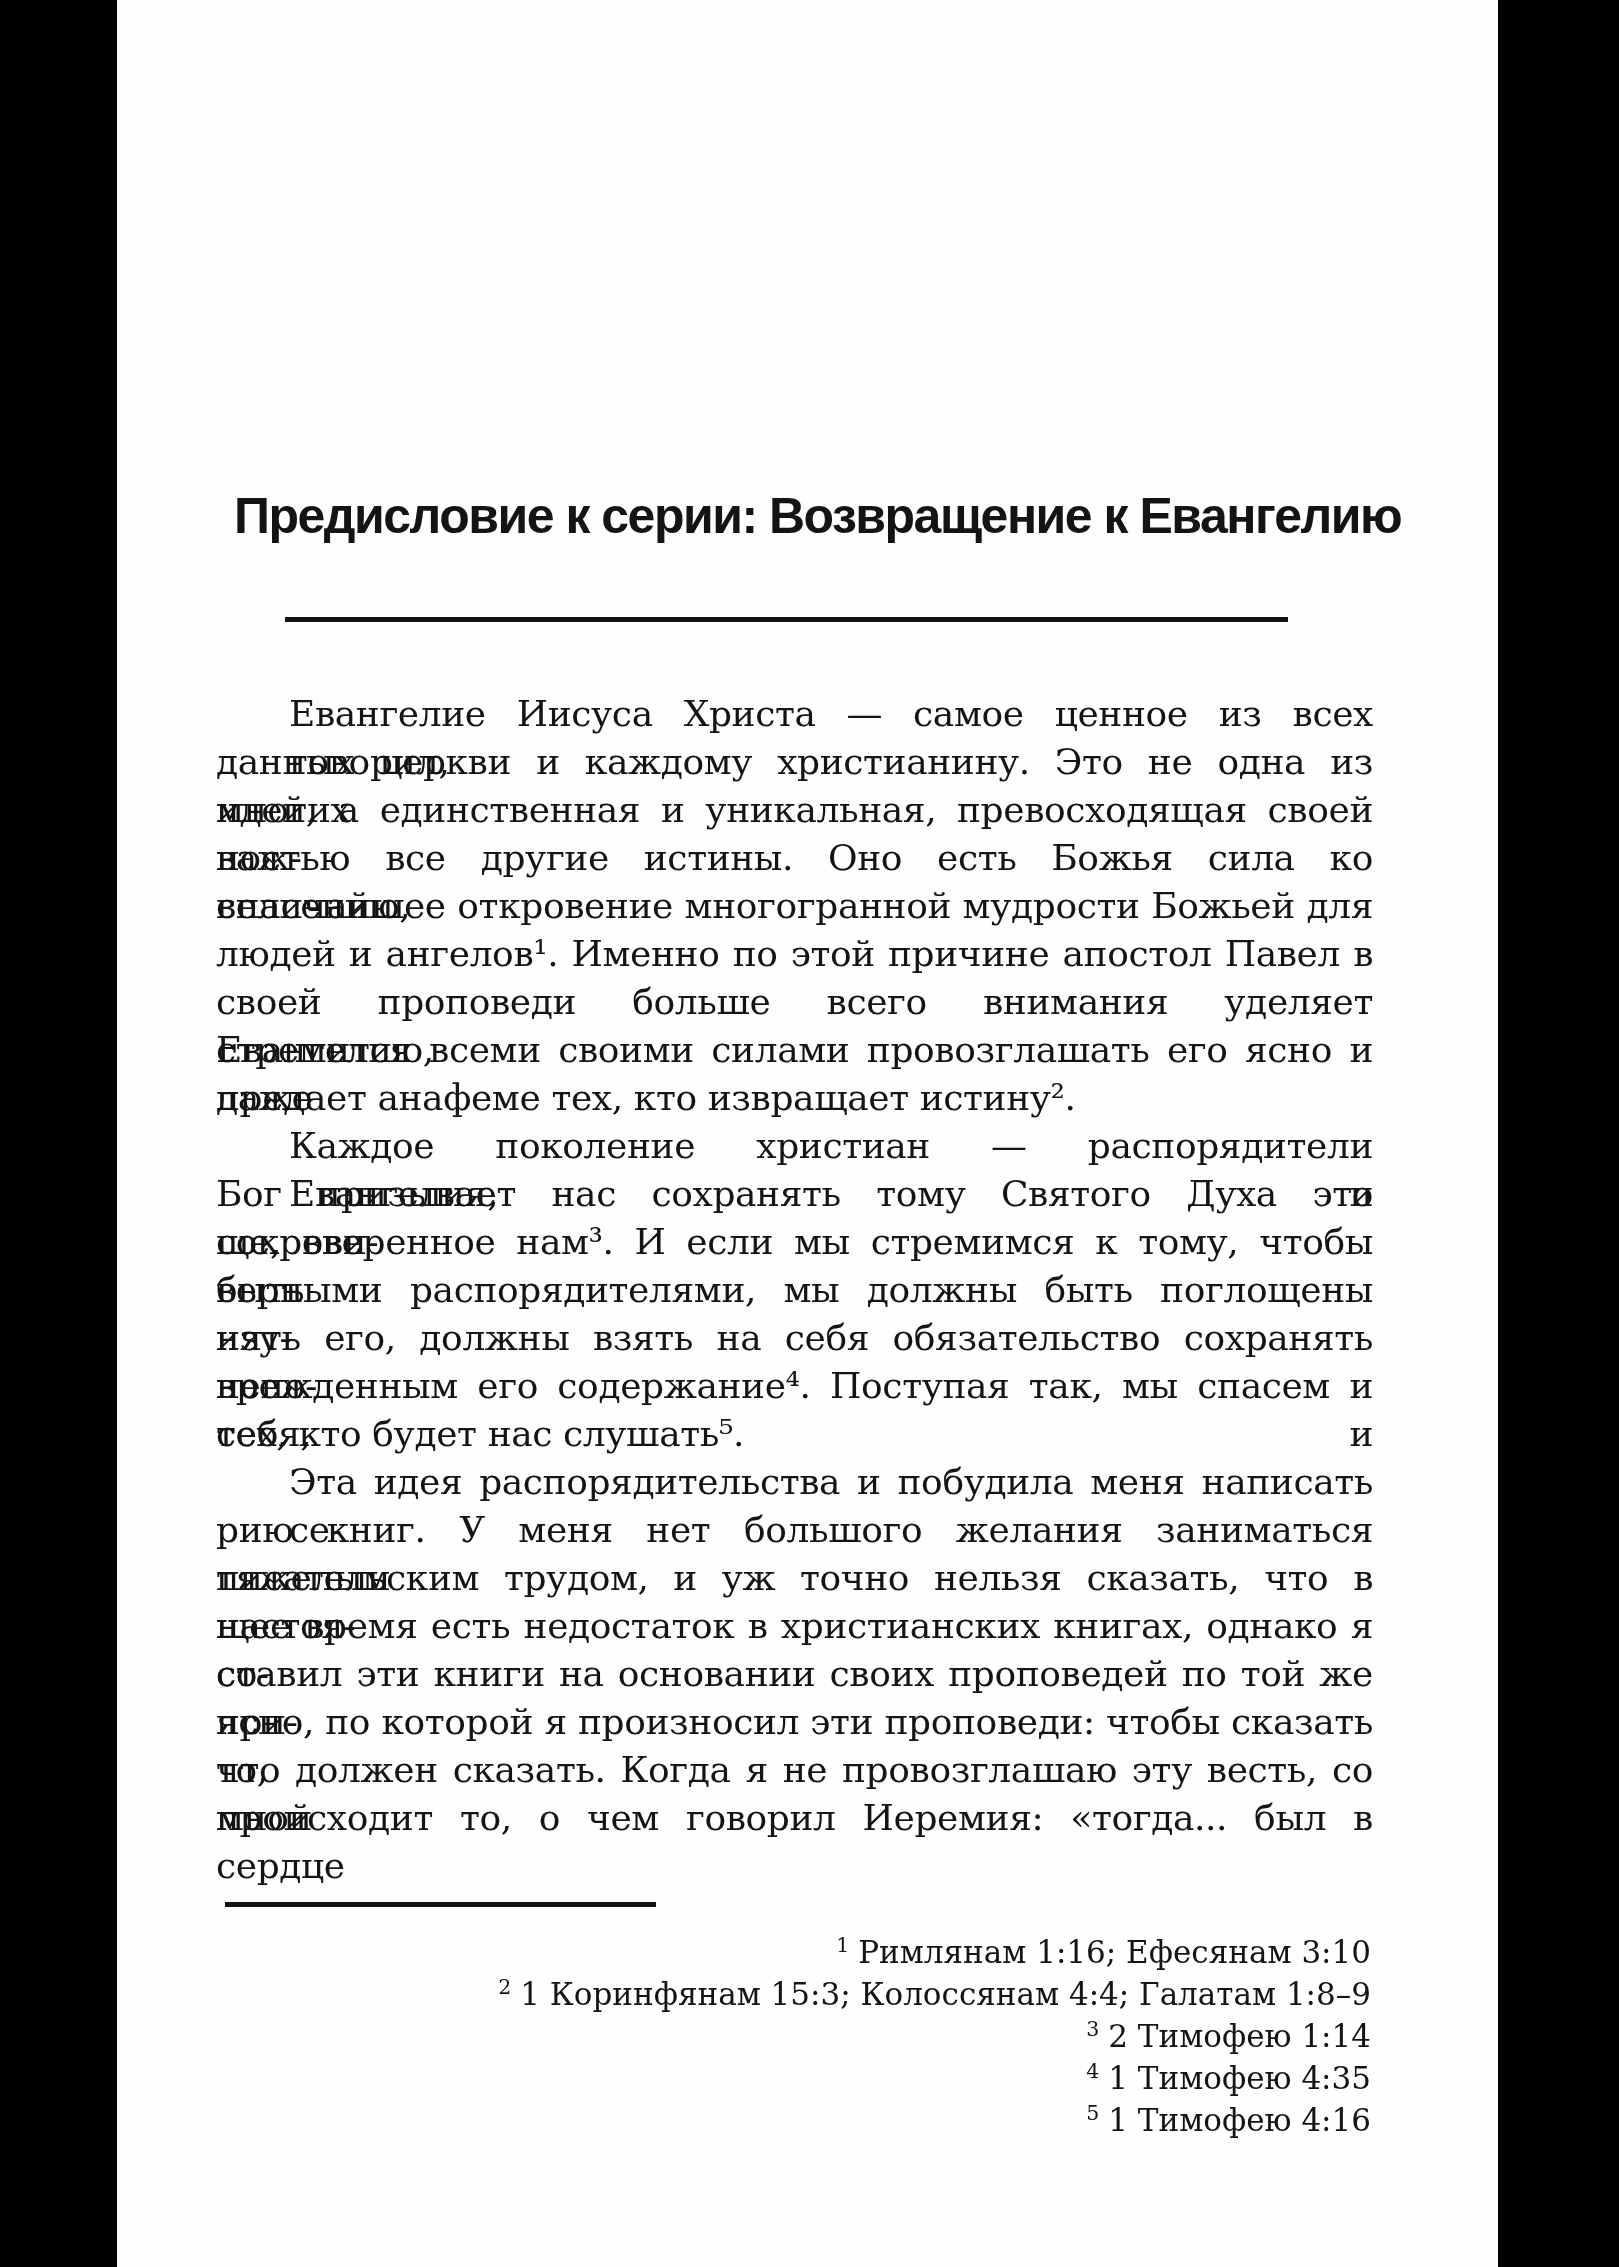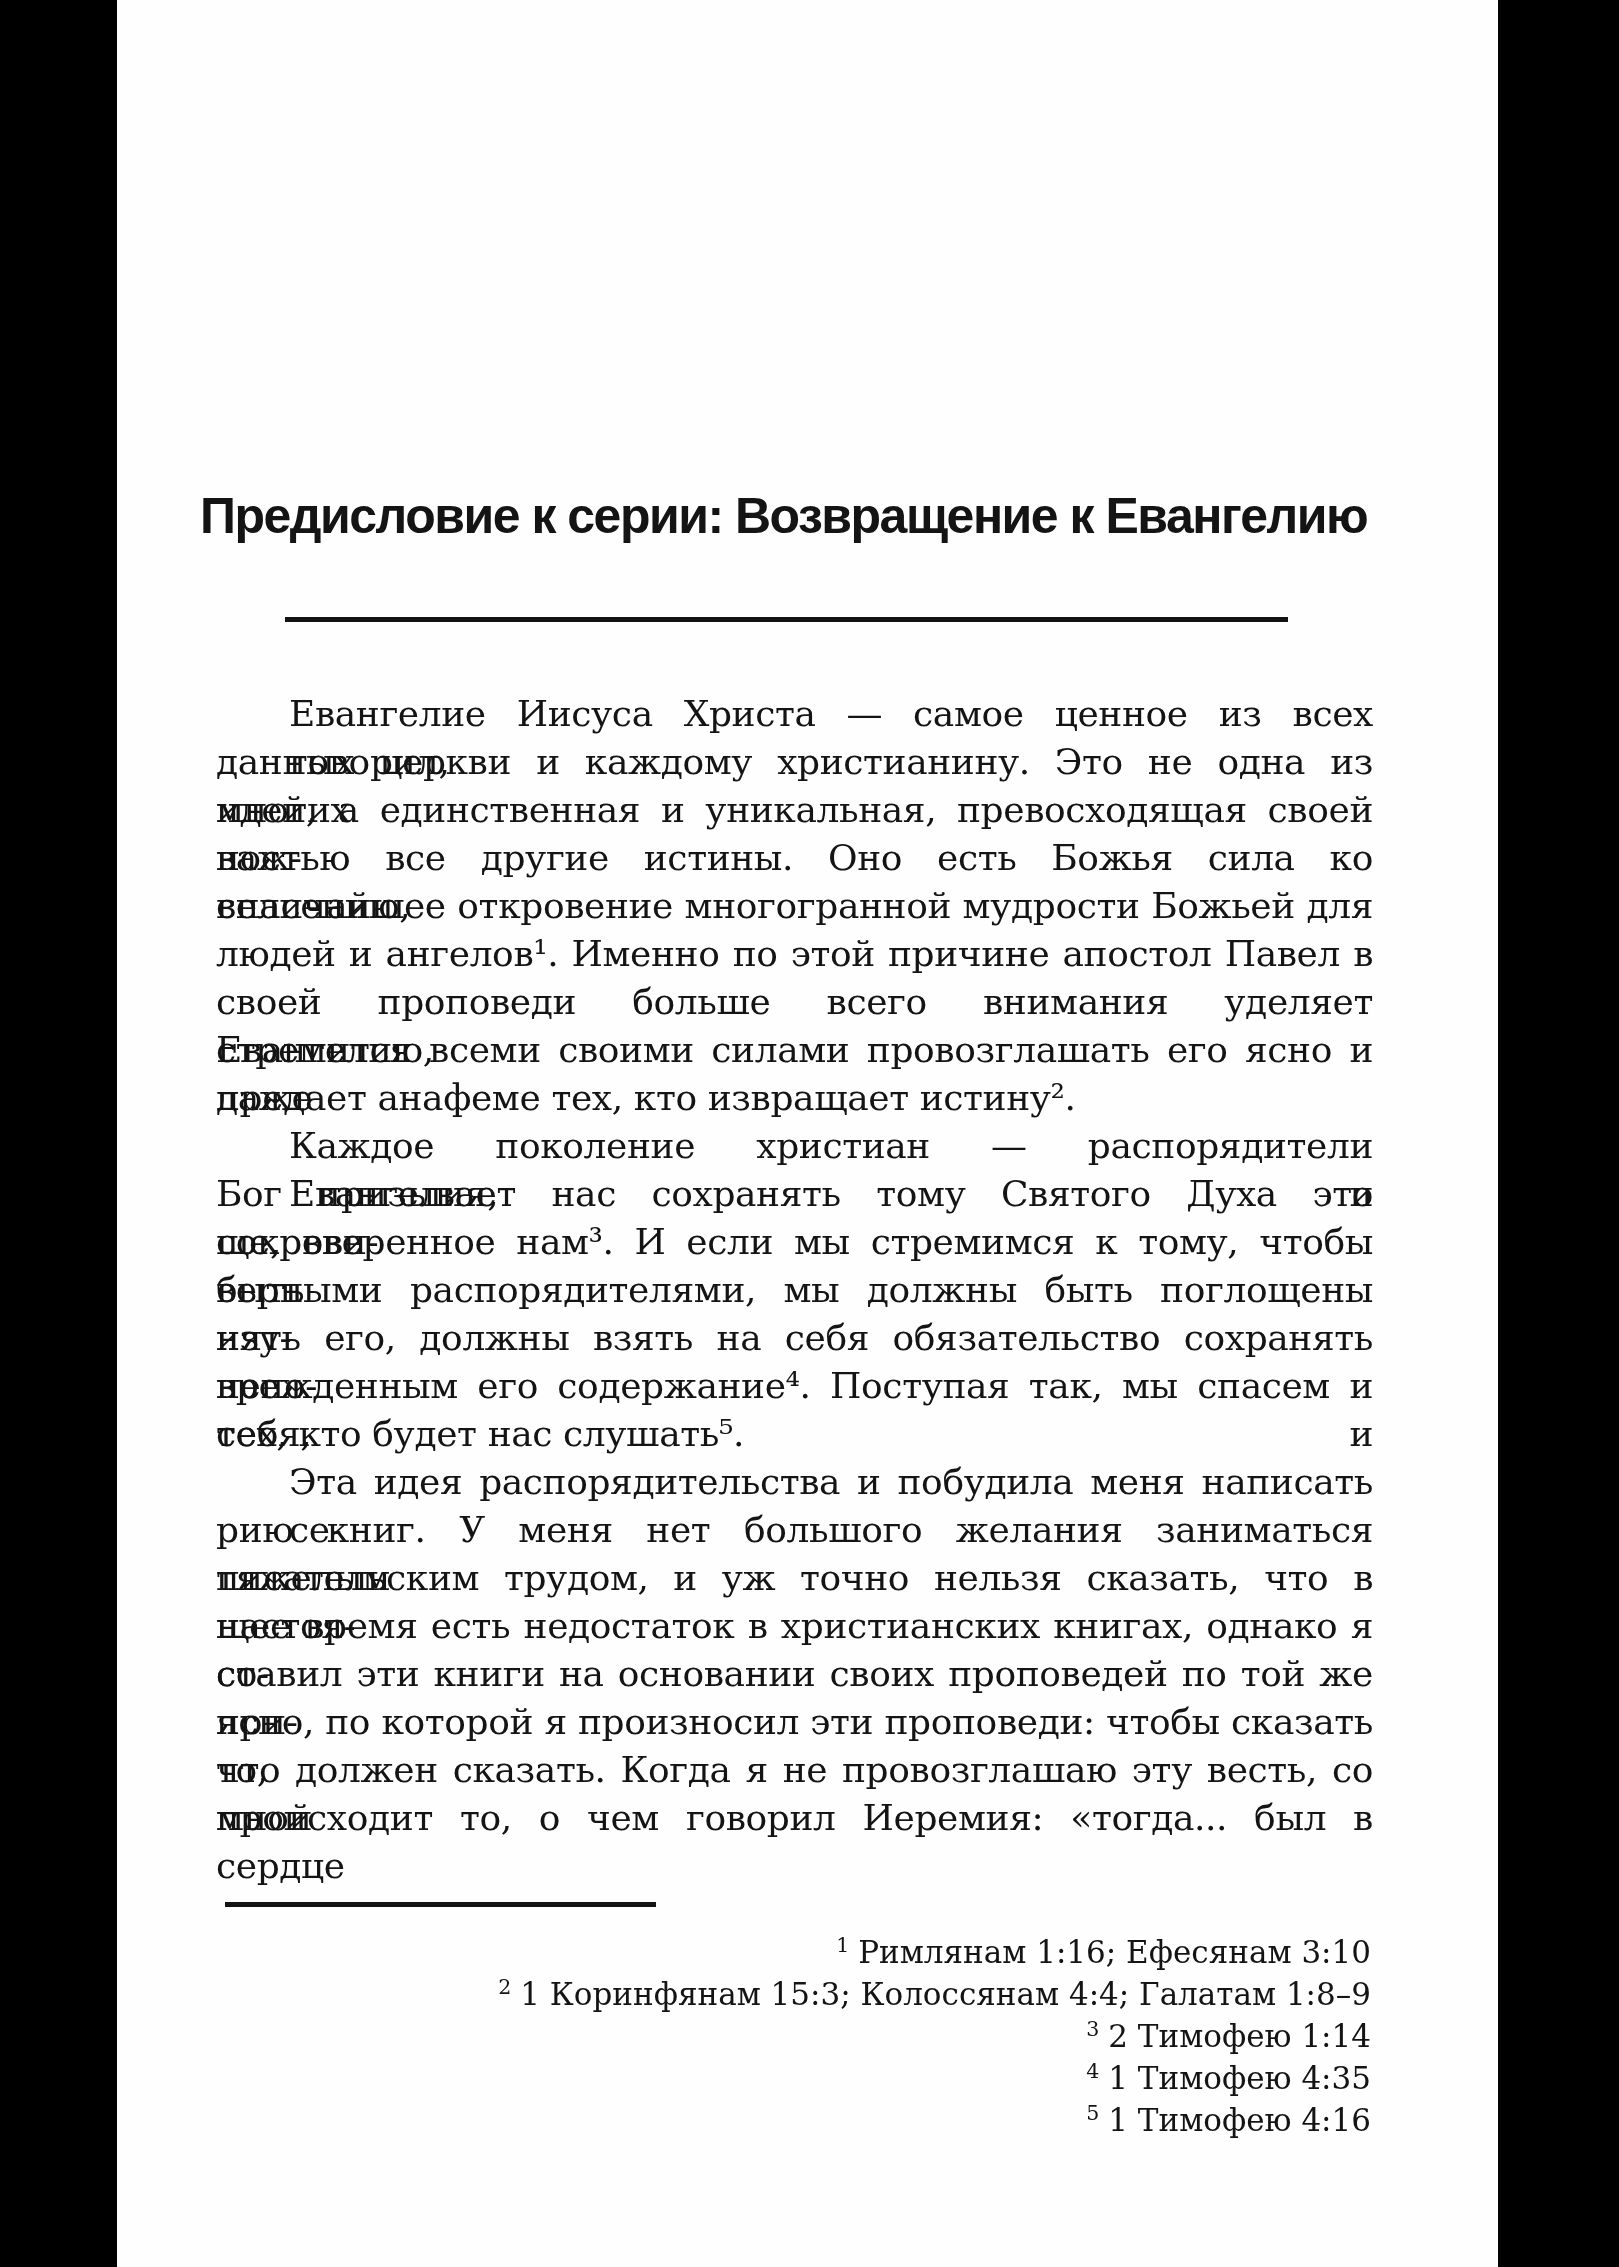--- a/index.html
+++ b/index.html
@@ -17,21 +17,21 @@
     position: absolute;
     left: 117px;
     top: 0;
     width: 1381px;
     height: 2267px;
     background: #fefefe;
   }
   .title {
     position: absolute;
     top: 488px;
-    left: 83px;
+    left: 117px;
     width: 1157px;
     margin: 0;
     text-align: right;
     font-family: "Liberation Sans", "DejaVu Sans", sans-serif;
     font-weight: bold;
     font-size: 50px;
     line-height: 57px;
     letter-spacing: -1.5px;
     color: #141414;
     white-space: nowrap;

